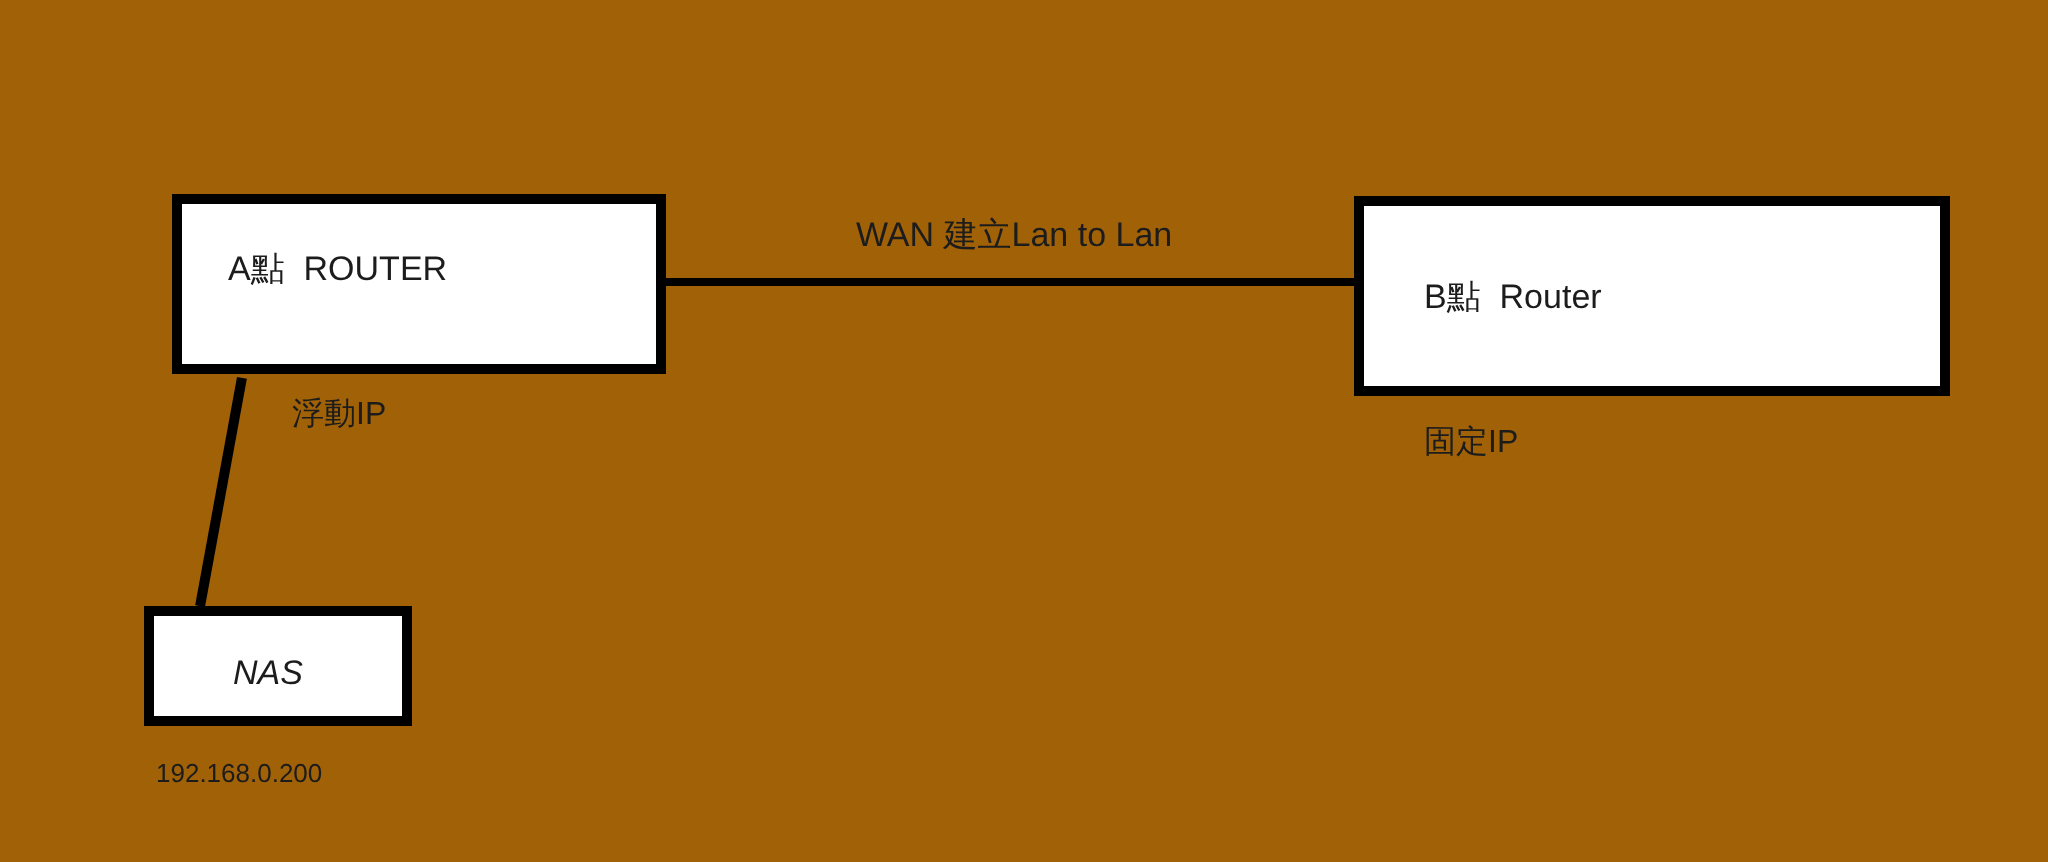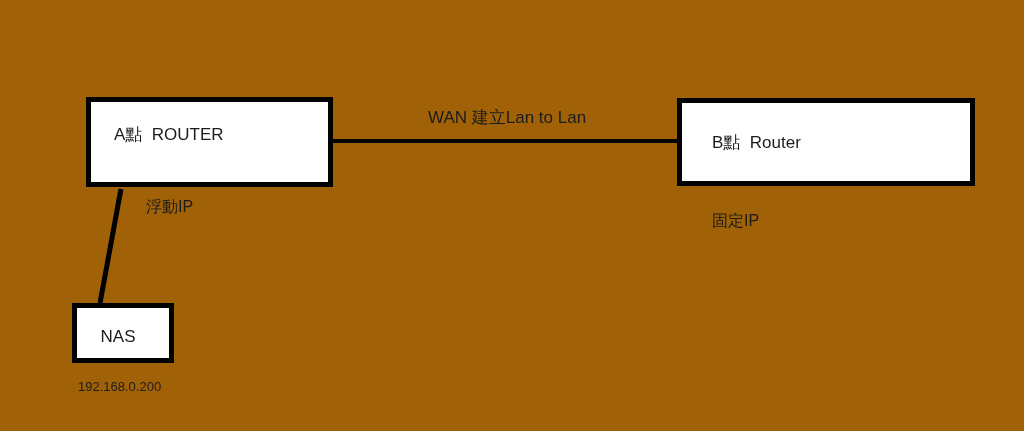--- a/index.html
+++ b/index.html
@@ -36,29 +36,30 @@
     height: 90px;
     justify-content: flex-start;
   }
   .router-a .node-label {
     transform: translate(23px, -8px);
   }
   .router-b {
     left: 677px;
     top: 98px;
     width: 298px;
-    height: 88px;
+    height: 100px;
     padding-left: 30px;
   }
   .nas {
     left: 72px;
     top: 303px;
-    width: 102px;
+    width: 134px;
     height: 60px;
     justify-content: center;
+    font-style: italic;
   }
   .nas .node-label {
     transform: translate(-5px, 4px);
   }
   .wan-line {
     position: absolute;
     left: 330px;
     top: 139px;
     width: 349px;
     height: 4px;

